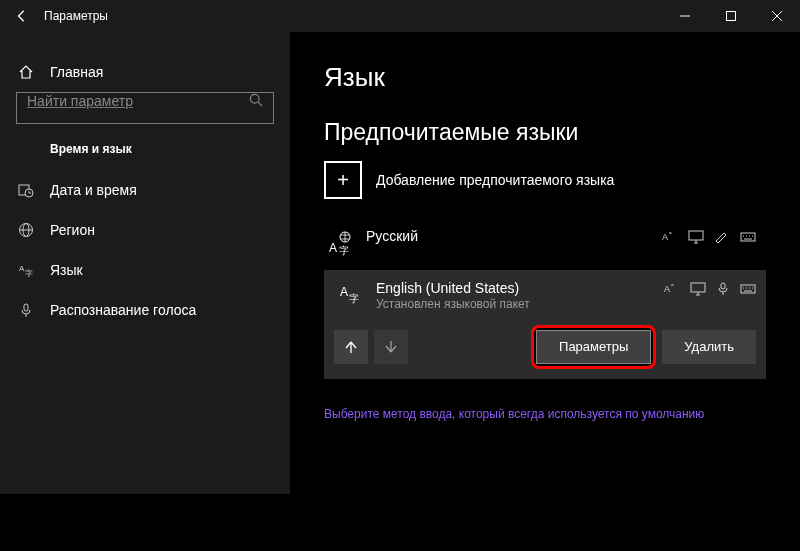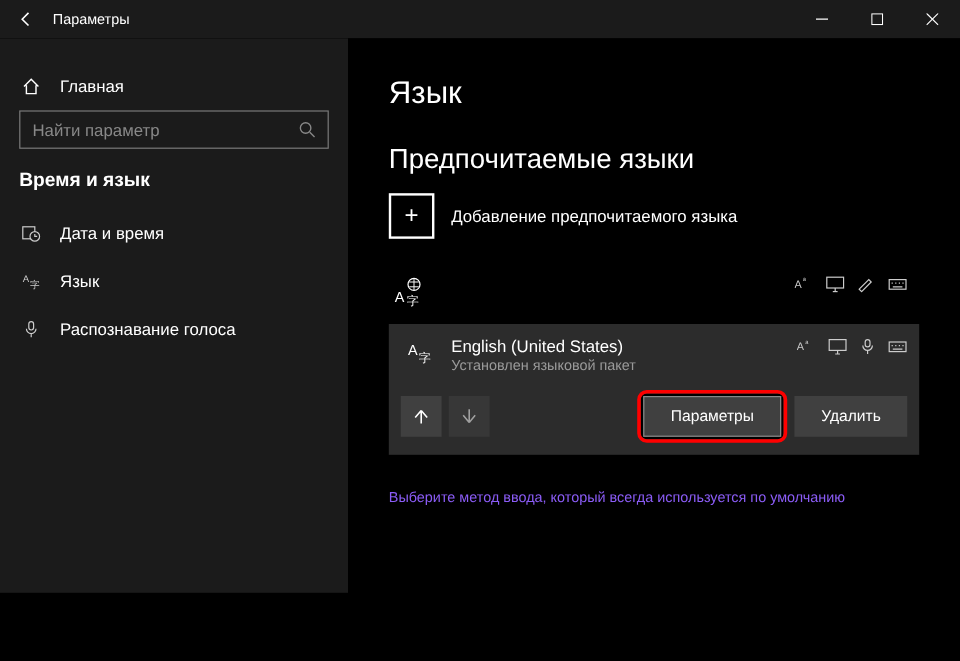--- a/index.html
+++ b/index.html
@@ -7,24 +7,24 @@
 .window { width: 800px; height: 494px; background: #000; display: flex; flex-direction: column; }
 .titlebar { height: 32px; background: #1b1b1b; display: flex; align-items: center; color: #fff; }
 .titlebar .back { width: 44px; height: 32px; display: flex; align-items: center; justify-content: center; cursor: pointer; }
 .titlebar .title { font-size: 12px; flex: 1; color: #fff; }
 .win-controls { display: flex; }
 .win-controls div { width: 46px; height: 32px; display: flex; align-items: center; justify-content: center; cursor: pointer; color: #fff; }
 .body { flex: 1; display: flex; background: #000; }
 .sidebar { width: 290px; background: #1b1b1b; padding-top: 12px; display: flex; flex-direction: column; }
 .home-row { display: flex; align-items: flex-end; height: 36px; padding: 0 16px; color: #fff; font-size: 14px; cursor: pointer; }
 .home-row .icon { width: 20px; margin-right: 14px; display: flex; align-items: center; justify-content: center; }
-.searchbox { margin: 12px 16px 18px 16px; height: 32px; border: 1px solid #7a7a7a; display: flex; align-items: center; padding: 0 10px; color: #7a7a7a; cursor: text; }
+.searchbox { margin: 12px 16px 18px 16px; height: 32px; border: 1px solid #7a7a7a; display: flex; padding: 0 10px; color: #7a7a7a; cursor: text; text-decoration: underline; }
 .searchbox .placeholder { flex: 1; font-size: 14px; color: #888; }
 .searchbox .sicon { color: #888; }
-.section-label { color: #fff; font-size: 16px; font-weight: 600; padding: 0 16px; margin-bottom: 14px; }
+.section-label { color: #fff; font-size: 12px; font-weight: 600; padding: 0 16px; margin-bottom: 14px; margin-left: 34px; }
 .nav-item { display: flex; align-items: center; height: 40px; padding: 0 16px; color: #fff; font-size: 14px; cursor: pointer; }
 .nav-item .icon { width: 20px; margin-right: 14px; display: flex; align-items: center; justify-content: center; color: #ccc; }
 .content { flex: 1; padding: 30px 34px 10px 34px; color: #fff; overflow: hidden; }
 .page-title { font-size: 26px; font-weight: 400; margin-bottom: 26px; }
 .sub-title { font-size: 23px; font-weight: 400; margin-bottom: 12px; }
 .desc { font-size: 13px; color: #ccc; line-height: 1.4; margin-bottom: 14px; max-width: 420px; }
 .add-row { display: flex; align-items: center; height: 44px; margin-bottom: 20px; cursor: pointer; }
 .add-box { width: 38px; height: 38px; border: 2px solid #fff; display: flex; align-items: center; justify-content: center; margin-right: 14px; font-size: 20px; }
 .add-label { font-size: 14px; }
 .lang-item { padding: 6px 10px 6px 0; }
@@ -103,20 +103,30 @@
         <span class="icon">
           <svg width="16" height="16" viewBox="0 0 16 16">
               <rect x="1" y="3" width="10" height="10" stroke="#ccc" fill="none"></rect>
               <circle cx="11" cy="11" r="4" stroke="#ccc" fill="#1b1b1b"></circle>
               <path d="M11 9 V11 H13" stroke="#ccc" fill="none"></path>
             </svg>
         </span>
         <span>Дата и время</span>
       </div>
 
+      <div class="nav-item">
+        <span class="icon">
+          <svg width="16" height="16" viewBox="0 0 16 16">
+              <circle cx="8" cy="8" r="6.5" stroke="#ccc" fill="none"></circle>
+              <ellipse cx="8" cy="8" rx="3" ry="6.5" stroke="#ccc" fill="none"></ellipse>
+              <line x1="1.5" y1="8" x2="14.5" y2="8" stroke="#ccc"></line>
+            </svg>
+        </span>
+        <span>Регион</span>
+      </div>
 
       <div class="nav-item">
         <span class="icon">
           <svg width="16" height="16" viewBox="0 0 16 16">
               <text x="1" y="9" font-size="8" fill="#ccc">A</text>
               <text x="7" y="14" font-size="8" fill="#ccc">字</text>
             </svg>
         </span>
         <span>Язык</span>
       </div>
@@ -145,20 +155,21 @@
         <div class="row1">
           <div class="lang-icon">
             <svg width="26" height="26" viewBox="0 0 26 26">
                 <circle cx="18" cy="7" r="5" stroke="#fff" stroke-width="1" fill="none"></circle>
                 <path d="M14 5 h8 M14 9 h8 M18 2 v10" stroke="#fff" stroke-width="0.8"></path>
                 <text x="2" y="22" font-size="12" fill="#fff">A</text>
                 <text x="12" y="24" font-size="10" fill="#fff">字</text>
               </svg>
           </div>
           <div class="lang-text">
+            <div class="lang-name">Русский</div>
           </div>
           <div class="lang-badges">
             <span>
               <svg width="16" height="14" viewBox="0 0 16 14">
                   <text x="0" y="10" font-size="9" fill="#ccc">A</text>
                   <text x="7" y="6" font-size="7" fill="#ccc">ᵃ</text>
                 </svg>
             </span>
             <span>
               <svg width="16" height="14" viewBox="0 0 16 14">

